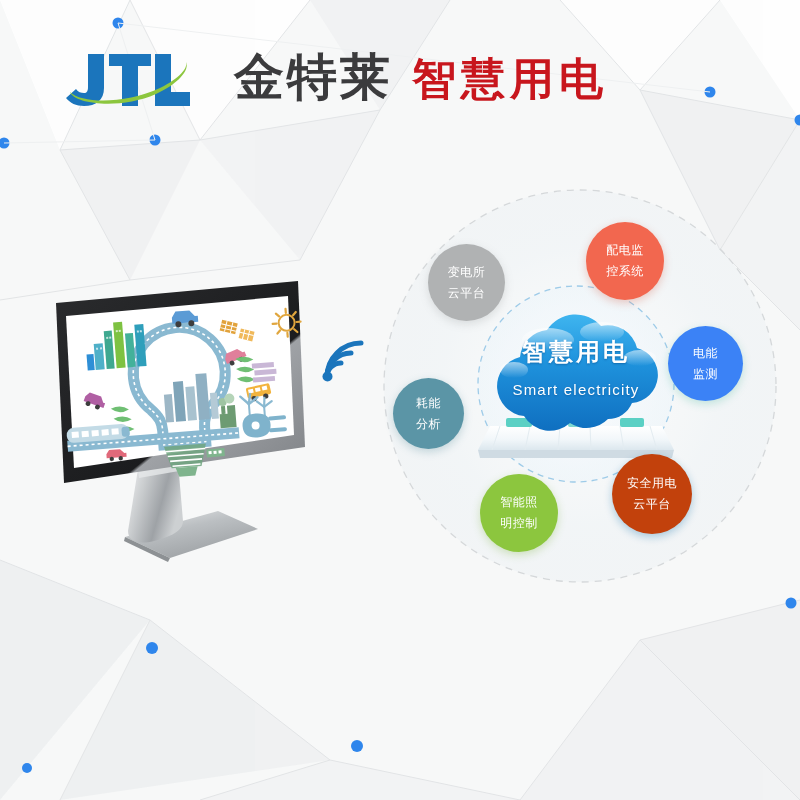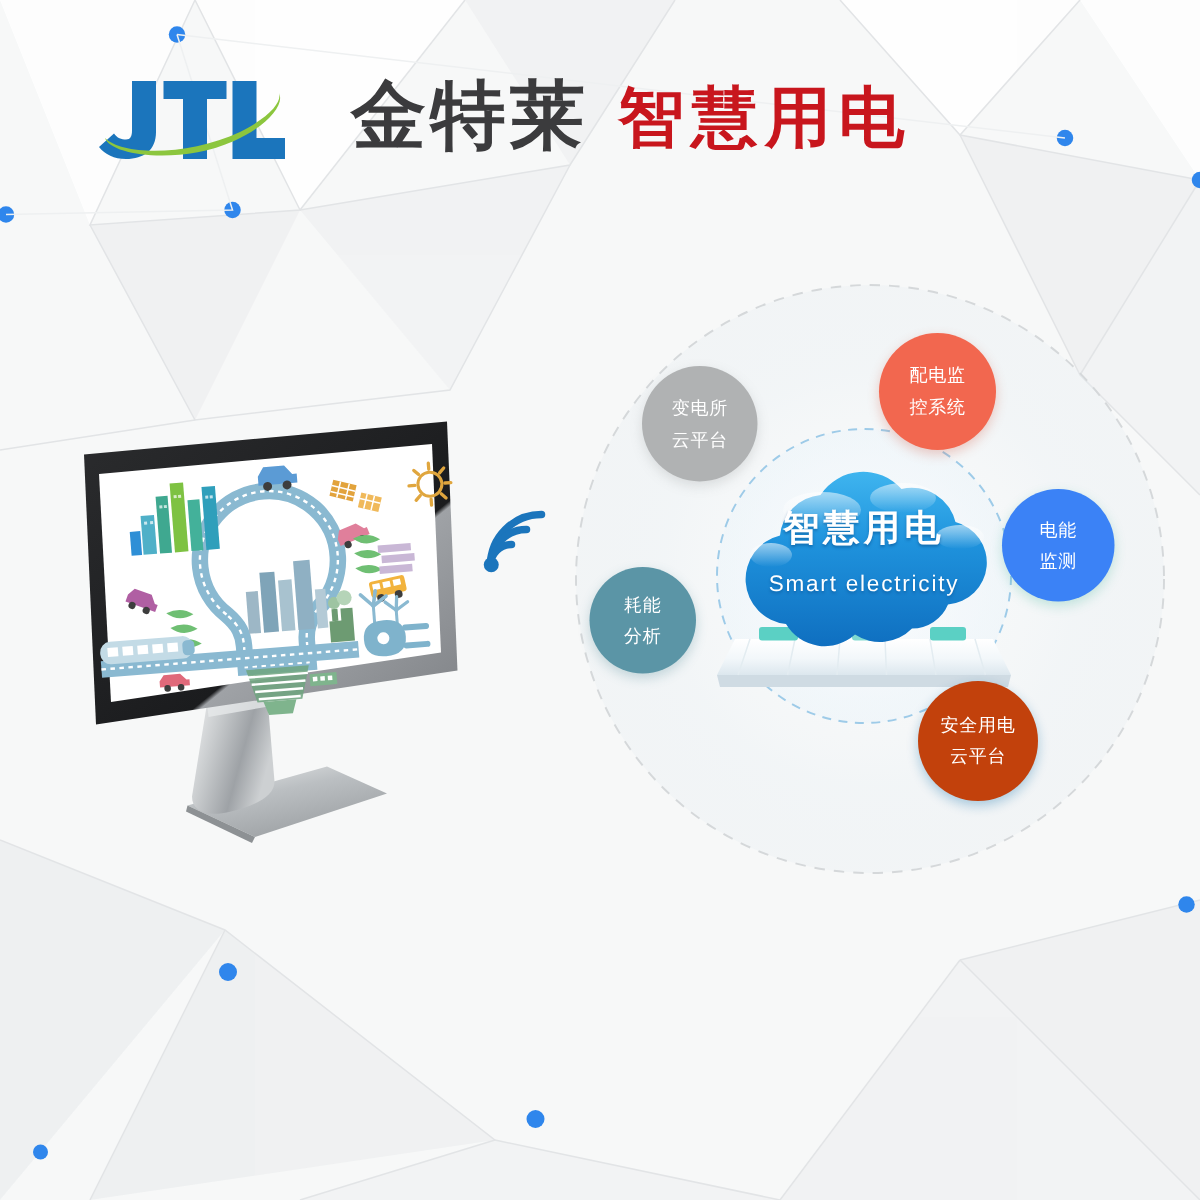--- a/index.html
+++ b/index.html
@@ -502,20 +502,24 @@
     <div class="bubble" id="b-diancha">
       <span>电能</span>
       <span>监测</span>
     </div>
 
     <div class="bubble" id="b-haoneng">
       <span>耗能</span>
       <span>分析</span>
     </div>
 
+    <div class="bubble" id="b-zhineng">
+      <span>智能照</span>
+      <span>明控制</span>
+    </div>
 
     <div class="bubble" id="b-anquan">
       <span>安全用电</span>
       <span>云平台</span>
     </div>
 
   </div>
 </div>
 
 </body></html>

